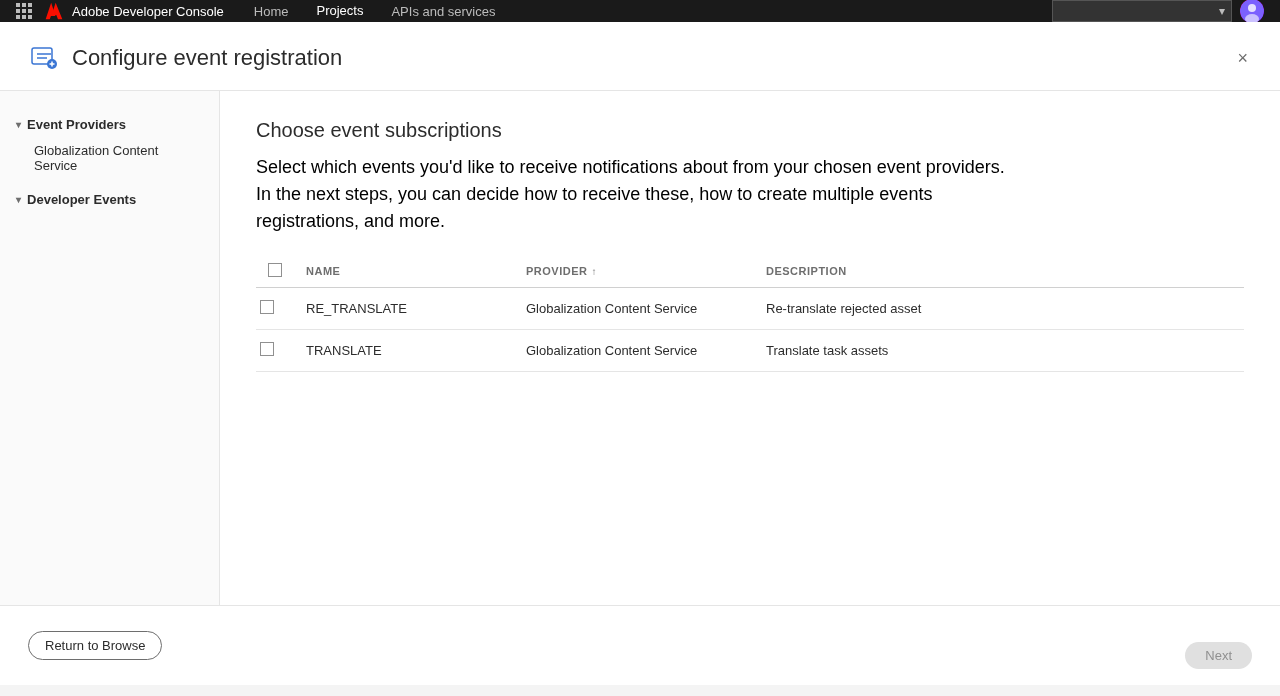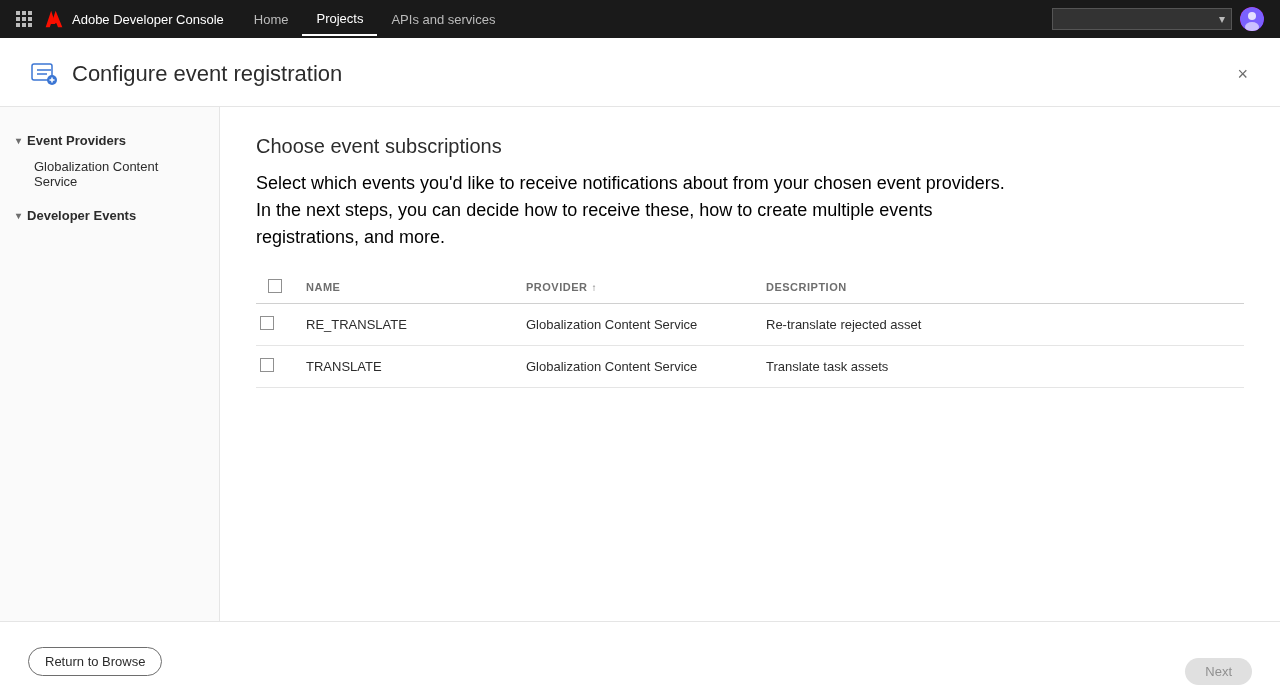--- a/index.html
+++ b/index.html
@@ -1,21 +1,21 @@
 <!DOCTYPE html>
 <html><head>
   <meta charset="utf-8">
   <style>
     * { box-sizing: border-box; margin: 0; padding: 0; }
     body { font-family: 'Adobe Clean', adobe-clean, 'Source Sans Pro', -apple-system, BlinkMacSystemFont, 'Segoe UI', sans-serif; background: #f4f4f4; color: #2c2c2c; font-size: 14px; }
 
     
     .top-nav {
       background: #1a1a1a;
-      height: 38px;
+      height: 22px;
       display: flex;
       align-items: center;
       padding: 0 16px;
       gap: 0;
     }
     .top-nav .nav-logo-area {
       display: flex;
       align-items: center;
       gap: 8px;
       margin-right: 16px;

